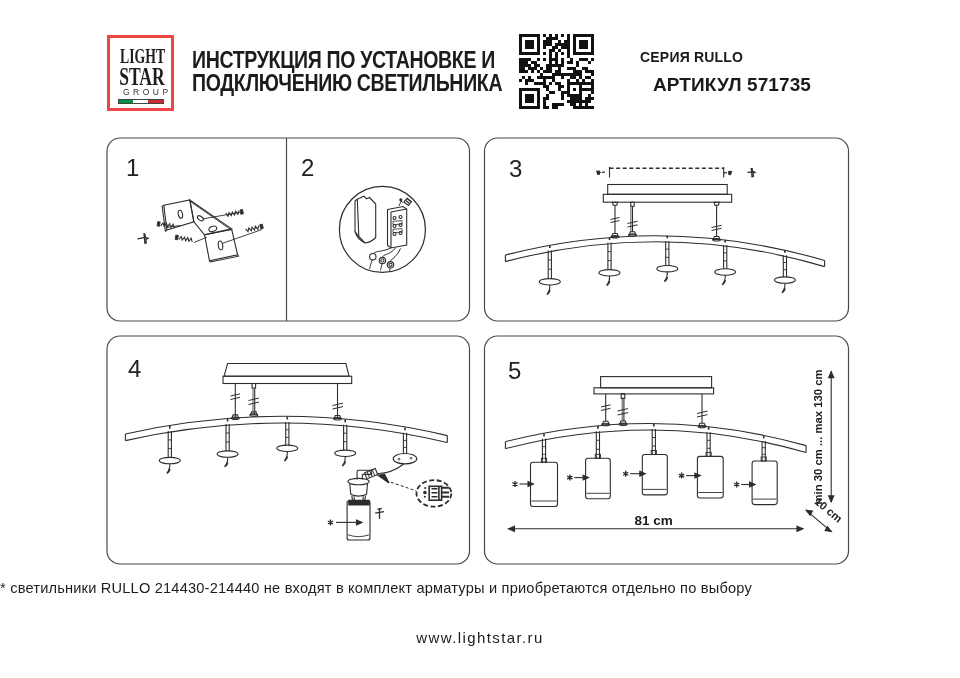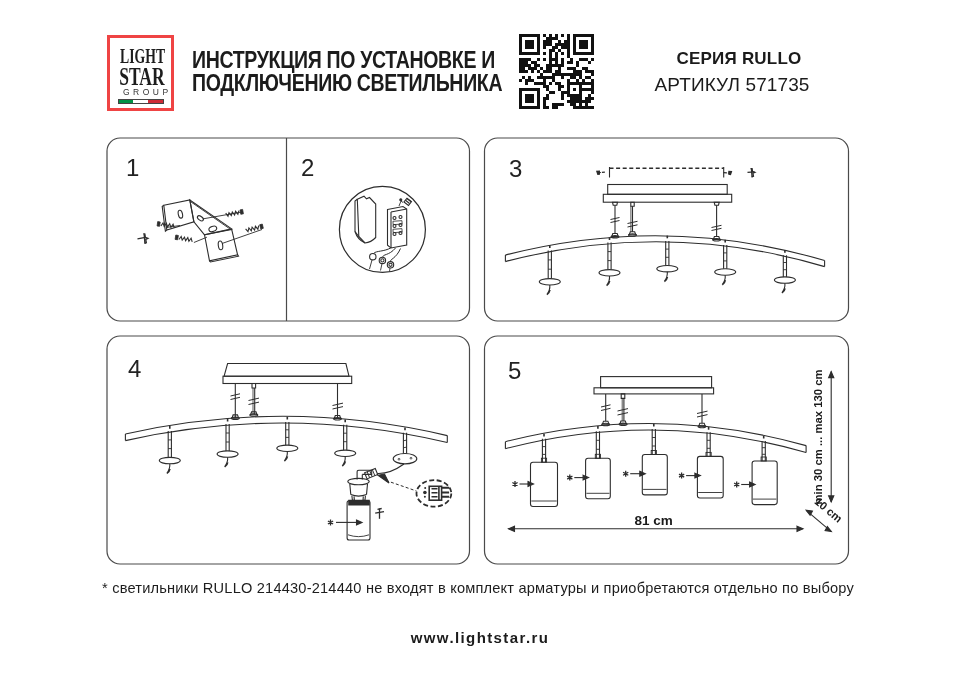--- a/index.html
+++ b/index.html
@@ -2,25 +2,25 @@
 <html><head>
 <meta charset="utf-8">
 <style>
 html,body{margin:0;padding:0;}
 body{width:960px;height:678px;background:#fff;position:relative;overflow:hidden;
   font-family:"Liberation Sans",sans-serif;}
 .abs{position:absolute;}
 #logo{left:107px;top:35px;width:61px;height:70px;border:3px solid #ef4444;text-align:center;}
 #logo .l1{font-family:"Liberation Serif",serif;font-weight:bold;color:#1d1d1d;}
 #title{left:192px;top:48px;font-size:24px;font-weight:bold;color:#1c1c1c;line-height:23.3px;letter-spacing:-0.4px;transform:scale(0.813,1);transform-origin:0 0;white-space:nowrap;}
-#series{left:640px;top:49px;width:198px;text-align:center;font-weight:bold;color:#1b1b1b;font-size:17px;letter-spacing:0.2px;}
-#artikul{left:640px;top:73.5px;width:184px;text-align:center;font-weight:normal;color:#1b1b1b;font-size:19px;letter-spacing:0.1px;}
+#series{left:640px;top:49px;width:198px;text-align:left;font-weight:bold;color:#1b1b1b;font-size:14px;letter-spacing:0.2px;}
+#artikul{left:640px;top:73.5px;width:184px;text-align:center;font-weight:bold;color:#1b1b1b;font-size:19px;letter-spacing:0.1px;}
 .num{font-size:24px;color:#222;line-height:1;}
-#foot{left:0;top:580px;width:956px;text-align:center;font-size:14.6px;color:#1d1d1d;letter-spacing:0.2px;}
-#www{left:0;top:628.5px;width:960px;text-align:center;font-size:15px;font-weight:bold;color:#1b1b1b;letter-spacing:1.4px;}
+#foot{left:0;top:580px;width:956px;text-align:left;font-size:14.6px;color:#1d1d1d;letter-spacing:0.2px;}
+#www{left:0;top:628.5px;width:960px;text-align:center;font-size:15px;font-weight:normal;color:#1b1b1b;letter-spacing:1.4px;}
 #qr{left:519px;top:34px;}
 svg text{font-family:"Liberation Sans",sans-serif;}
 </style>
 </head>
 <body>
 
 <div id="logo" class="abs">
   <div class="l1" style="font-size:20.5px;line-height:1;margin-top:8px;transform:scale(0.67,1);">LIGHT</div>
   <div class="l1" style="font-size:25px;line-height:0.93;margin-top:-2px;transform:scale(0.70,1);">STAR</div>
   <div style="font-size:8.5px;color:#333;letter-spacing:3.5px;margin-top:-1px;margin-left:13px;">GROUP</div>

